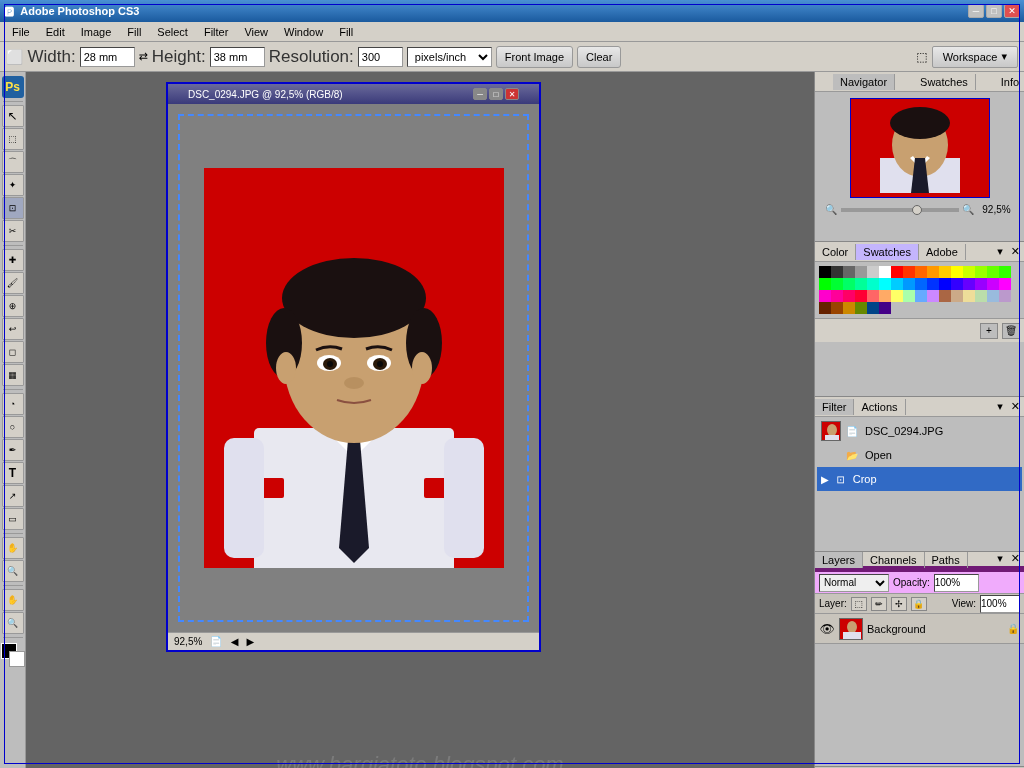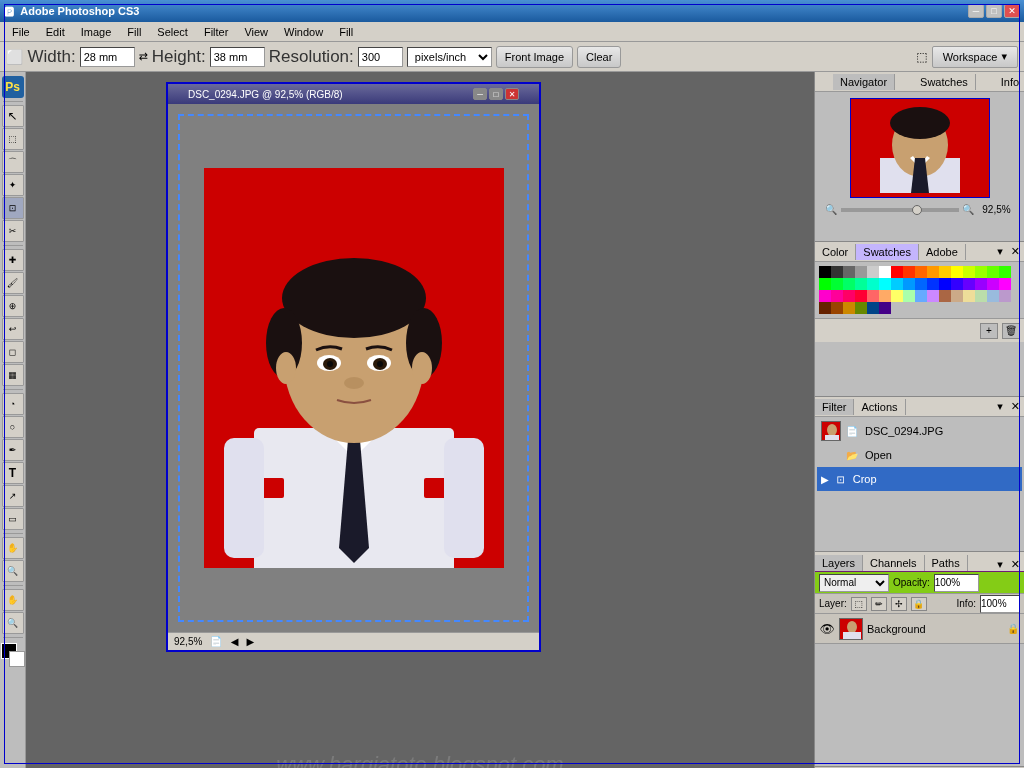--- a/index.html
+++ b/index.html
@@ -136,24 +136,24 @@
     .history-tab { padding: 2px 7px; font-size: 11px; cursor: pointer; border-right: 1px solid #999; }
     .history-tab.active { background: #bdbdbd; }
     .history-content { padding: 2px; }
     .history-item { height: 24px; display: flex; align-items: center; gap: 4px; padding: 0 4px; cursor: pointer; font-size: 11px; }
     .history-item.active { background: #316ac5; color: white; }
     .history-thumb { width: 20px; height: 20px; background: #cc0000; border: 1px solid #666; overflow: hidden; }
     .history-icon { width: 16px; height: 16px; display: flex; align-items: center; justify-content: center; font-size: 10px; }
 
     
     .layers-panel { flex: 1; background: #bdbdbd; display: flex; flex-direction: column; }
-    .layers-header { height: 20px; background: #d4d0c8; display: flex; align-items: flex-end; border-bottom: 1px solid #701a75; }
+    .layers-header { height: 20px; background: #d4d0c8; display: flex; align-items: flex-start; border-bottom: 6px solid #701a75; }
     .layers-tab { padding: 2px 7px; font-size: 11px; cursor: pointer; border-right: 1px solid #999; }
     .layers-tab.active { background: #bdbdbd; }
-    .layers-controls { height: 22px; background: #84cc16; display: flex; align-items: center; gap: 4px; padding: 0 4px; border-bottom: 1px solid #999; }
+    .layers-controls { height: 22px; background: #f0abfc; display: flex; align-items: center; gap: 4px; padding: 0 4px; border-bottom: 1px solid #999; }
     .layers-select { height: 18px; width: 70px; font-size: 10px; border: 1px inset #999; }
     .layers-label { font-size: 10px; }
     .layers-input { height: 18px; width: 45px; font-size: 10px; border: 1px inset #999; }
     .layers-lock-row { height: 20px; background: #c8c4bc; display: flex; align-items: center; gap: 4px; padding: 0 4px; border-bottom: 1px solid #999; font-size: 10px; }
     .lock-btn { width: 16px; height: 14px; border: 1px solid #888; background: #d4d0c8; display: flex; align-items: center; justify-content: center; font-size: 9px; cursor: pointer; }
     .layers-list { flex: 1; overflow-y: auto; }
     .layer-item { height: 30px; display: flex; align-items: center; gap: 4px; padding: 0 4px; border-bottom: 1px solid #999; cursor: pointer; background: #c8c4bc; }
     .layer-eye { width: 16px; height: 16px; display: flex; align-items: center; justify-content: center; cursor: pointer; font-size: 12px; }
     .layer-thumb { width: 24px; height: 22px; background: white; border: 1px solid #666; overflow: hidden; }
     .layer-name { font-size: 11px; flex: 1; }
@@ -489,21 +489,21 @@
         <span class="layers-label">Opacity:</span>
         <input class="layers-input" type="text" value="100%" style="">
       </div>
       <div class="layers-lock-row">
         <span>Layer:</span>
         <div class="lock-btn">⬚</div>
         <div class="lock-btn">✏</div>
         <div class="lock-btn">✢</div>
         <div class="lock-btn">🔒</div>
         <div style="flex:1"></div>
-        <span class="layers-label">Info:</span>
+        <span class="layers-label">View:</span>
         <input class="layers-input" type="text" value="100%" style="width: 40px;">
       </div>
       <div class="layers-list">
         <div class="layer-item">
           <div class="layer-eye">👁</div>
           <div class="layer-thumb">
             <svg width="24" height="22">
                 <rect width="24" height="22" fill="#cc0000"></rect>
                 <ellipse cx="12" cy="8" rx="5" ry="6" fill="#c8a070"></ellipse>
                 <rect x="3" y="13" width="18" height="10" fill="#e0e0ee"></rect>

